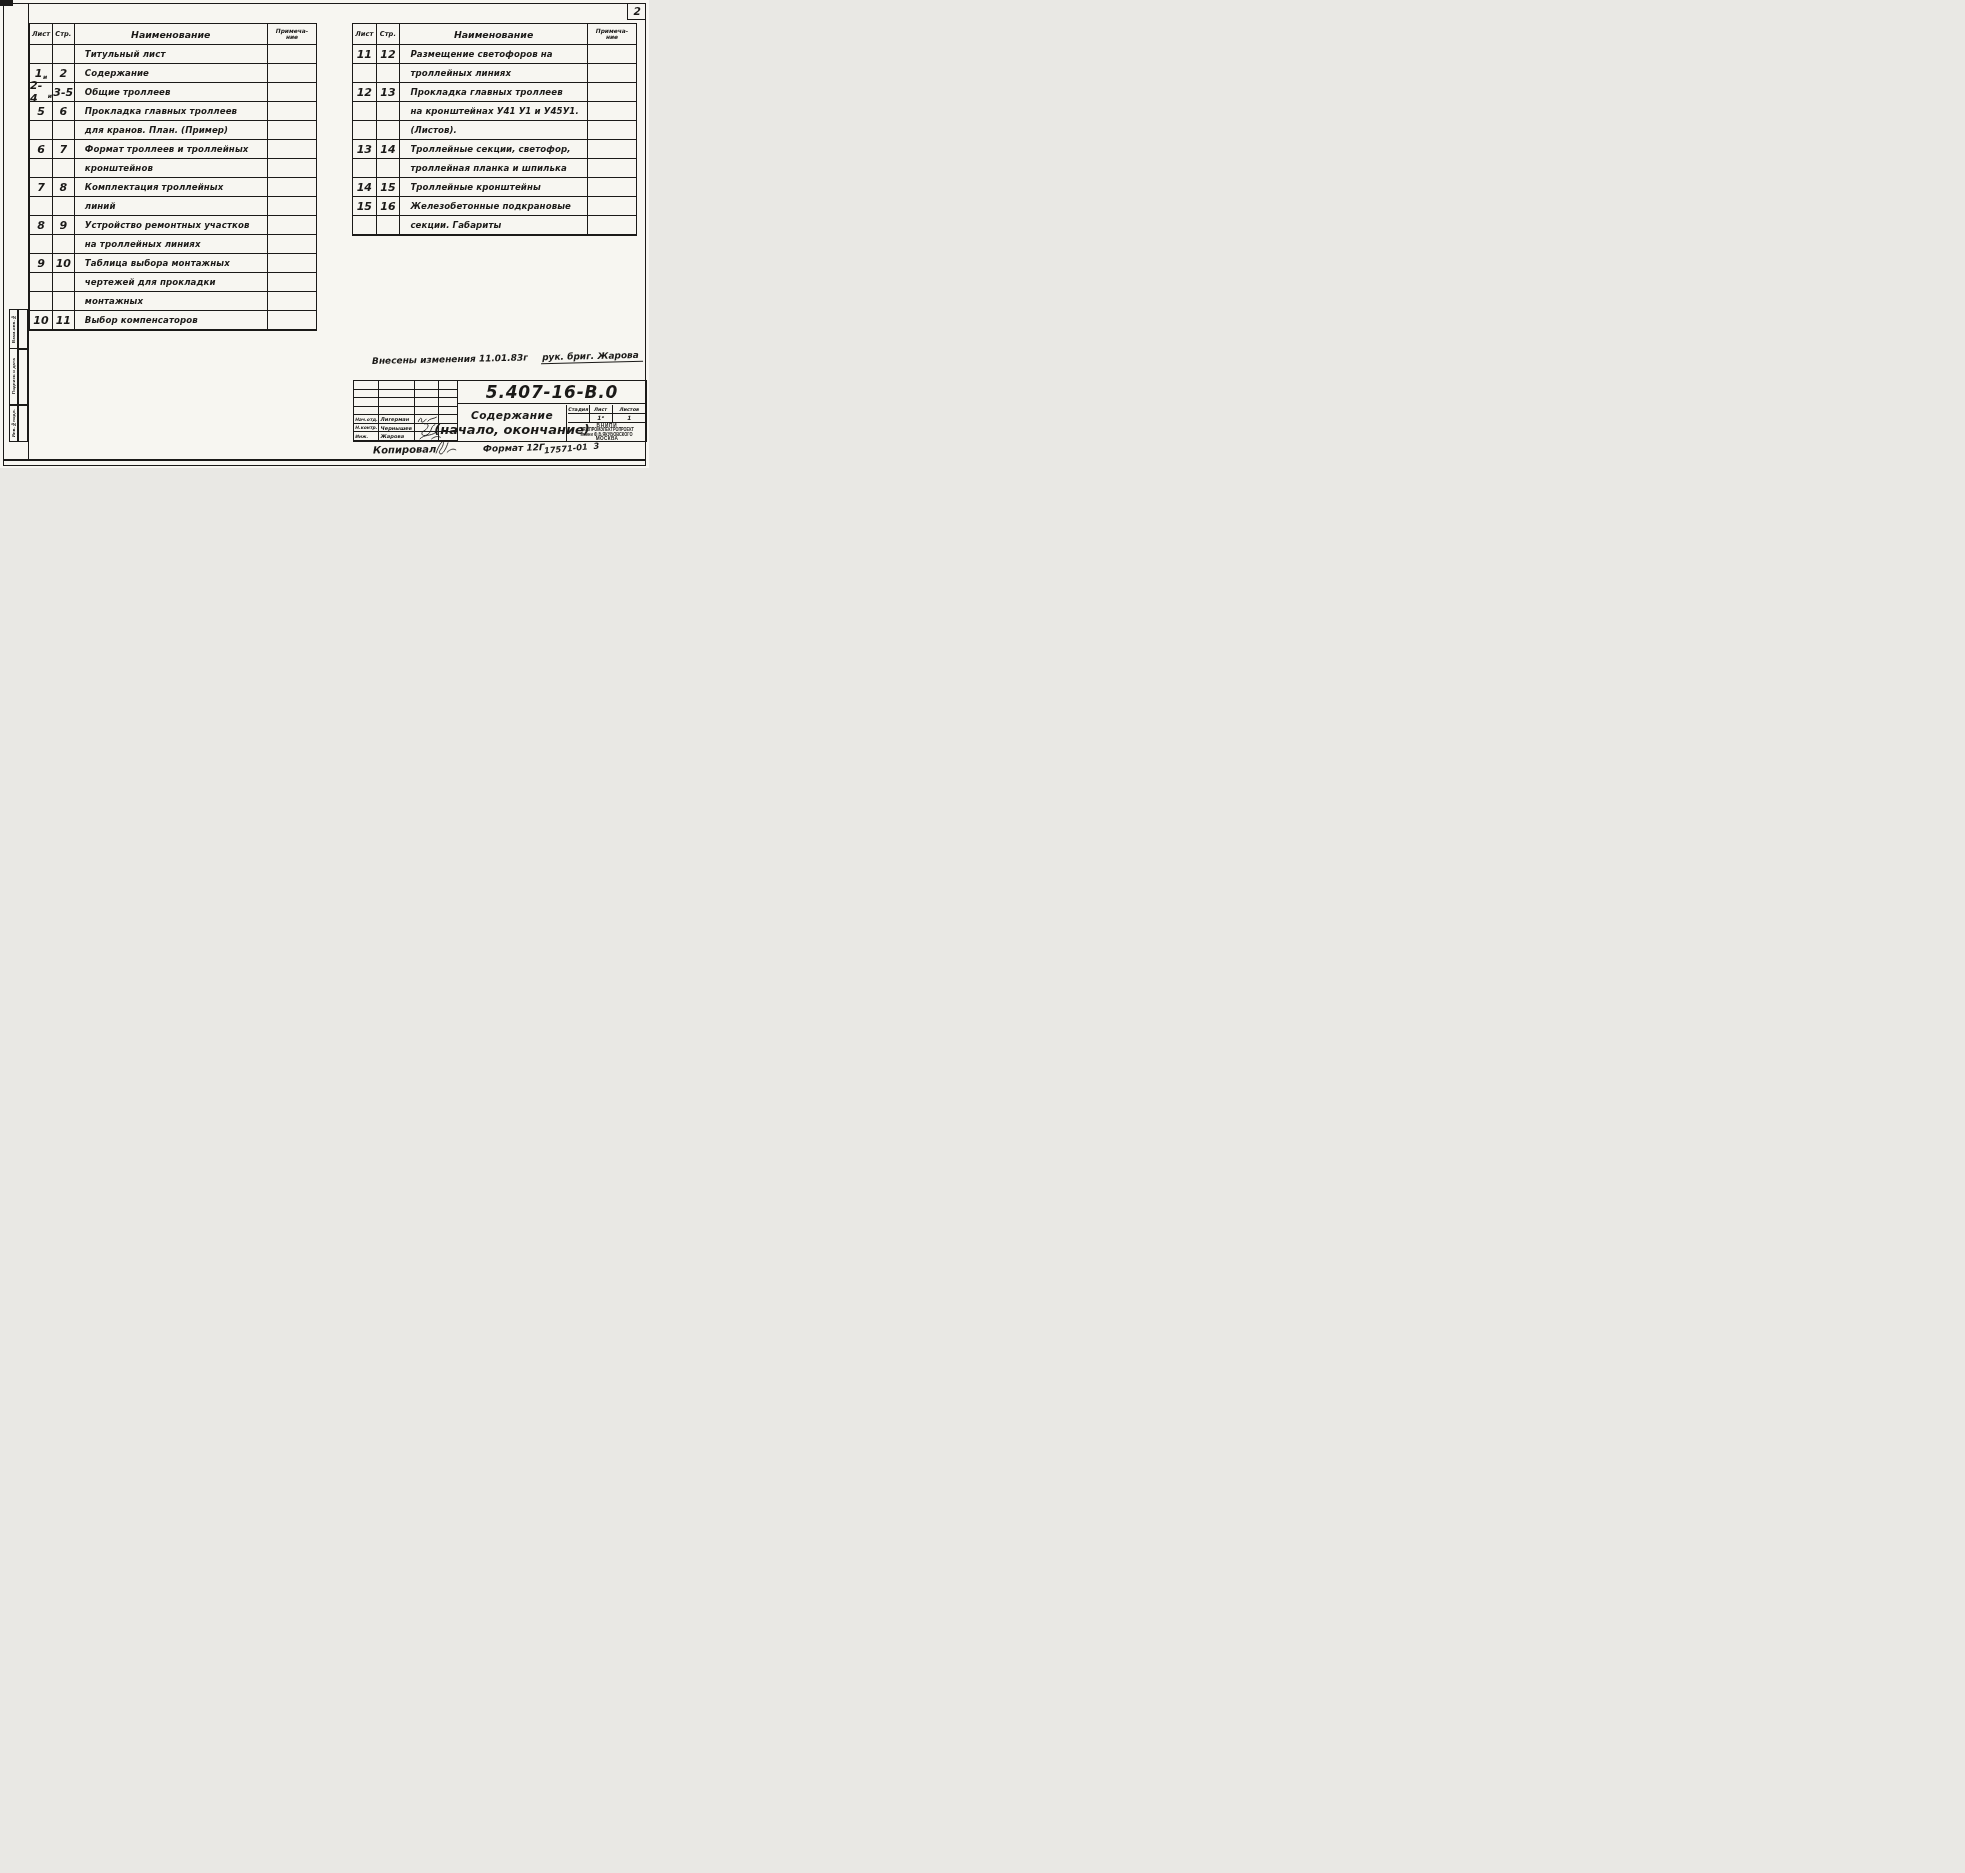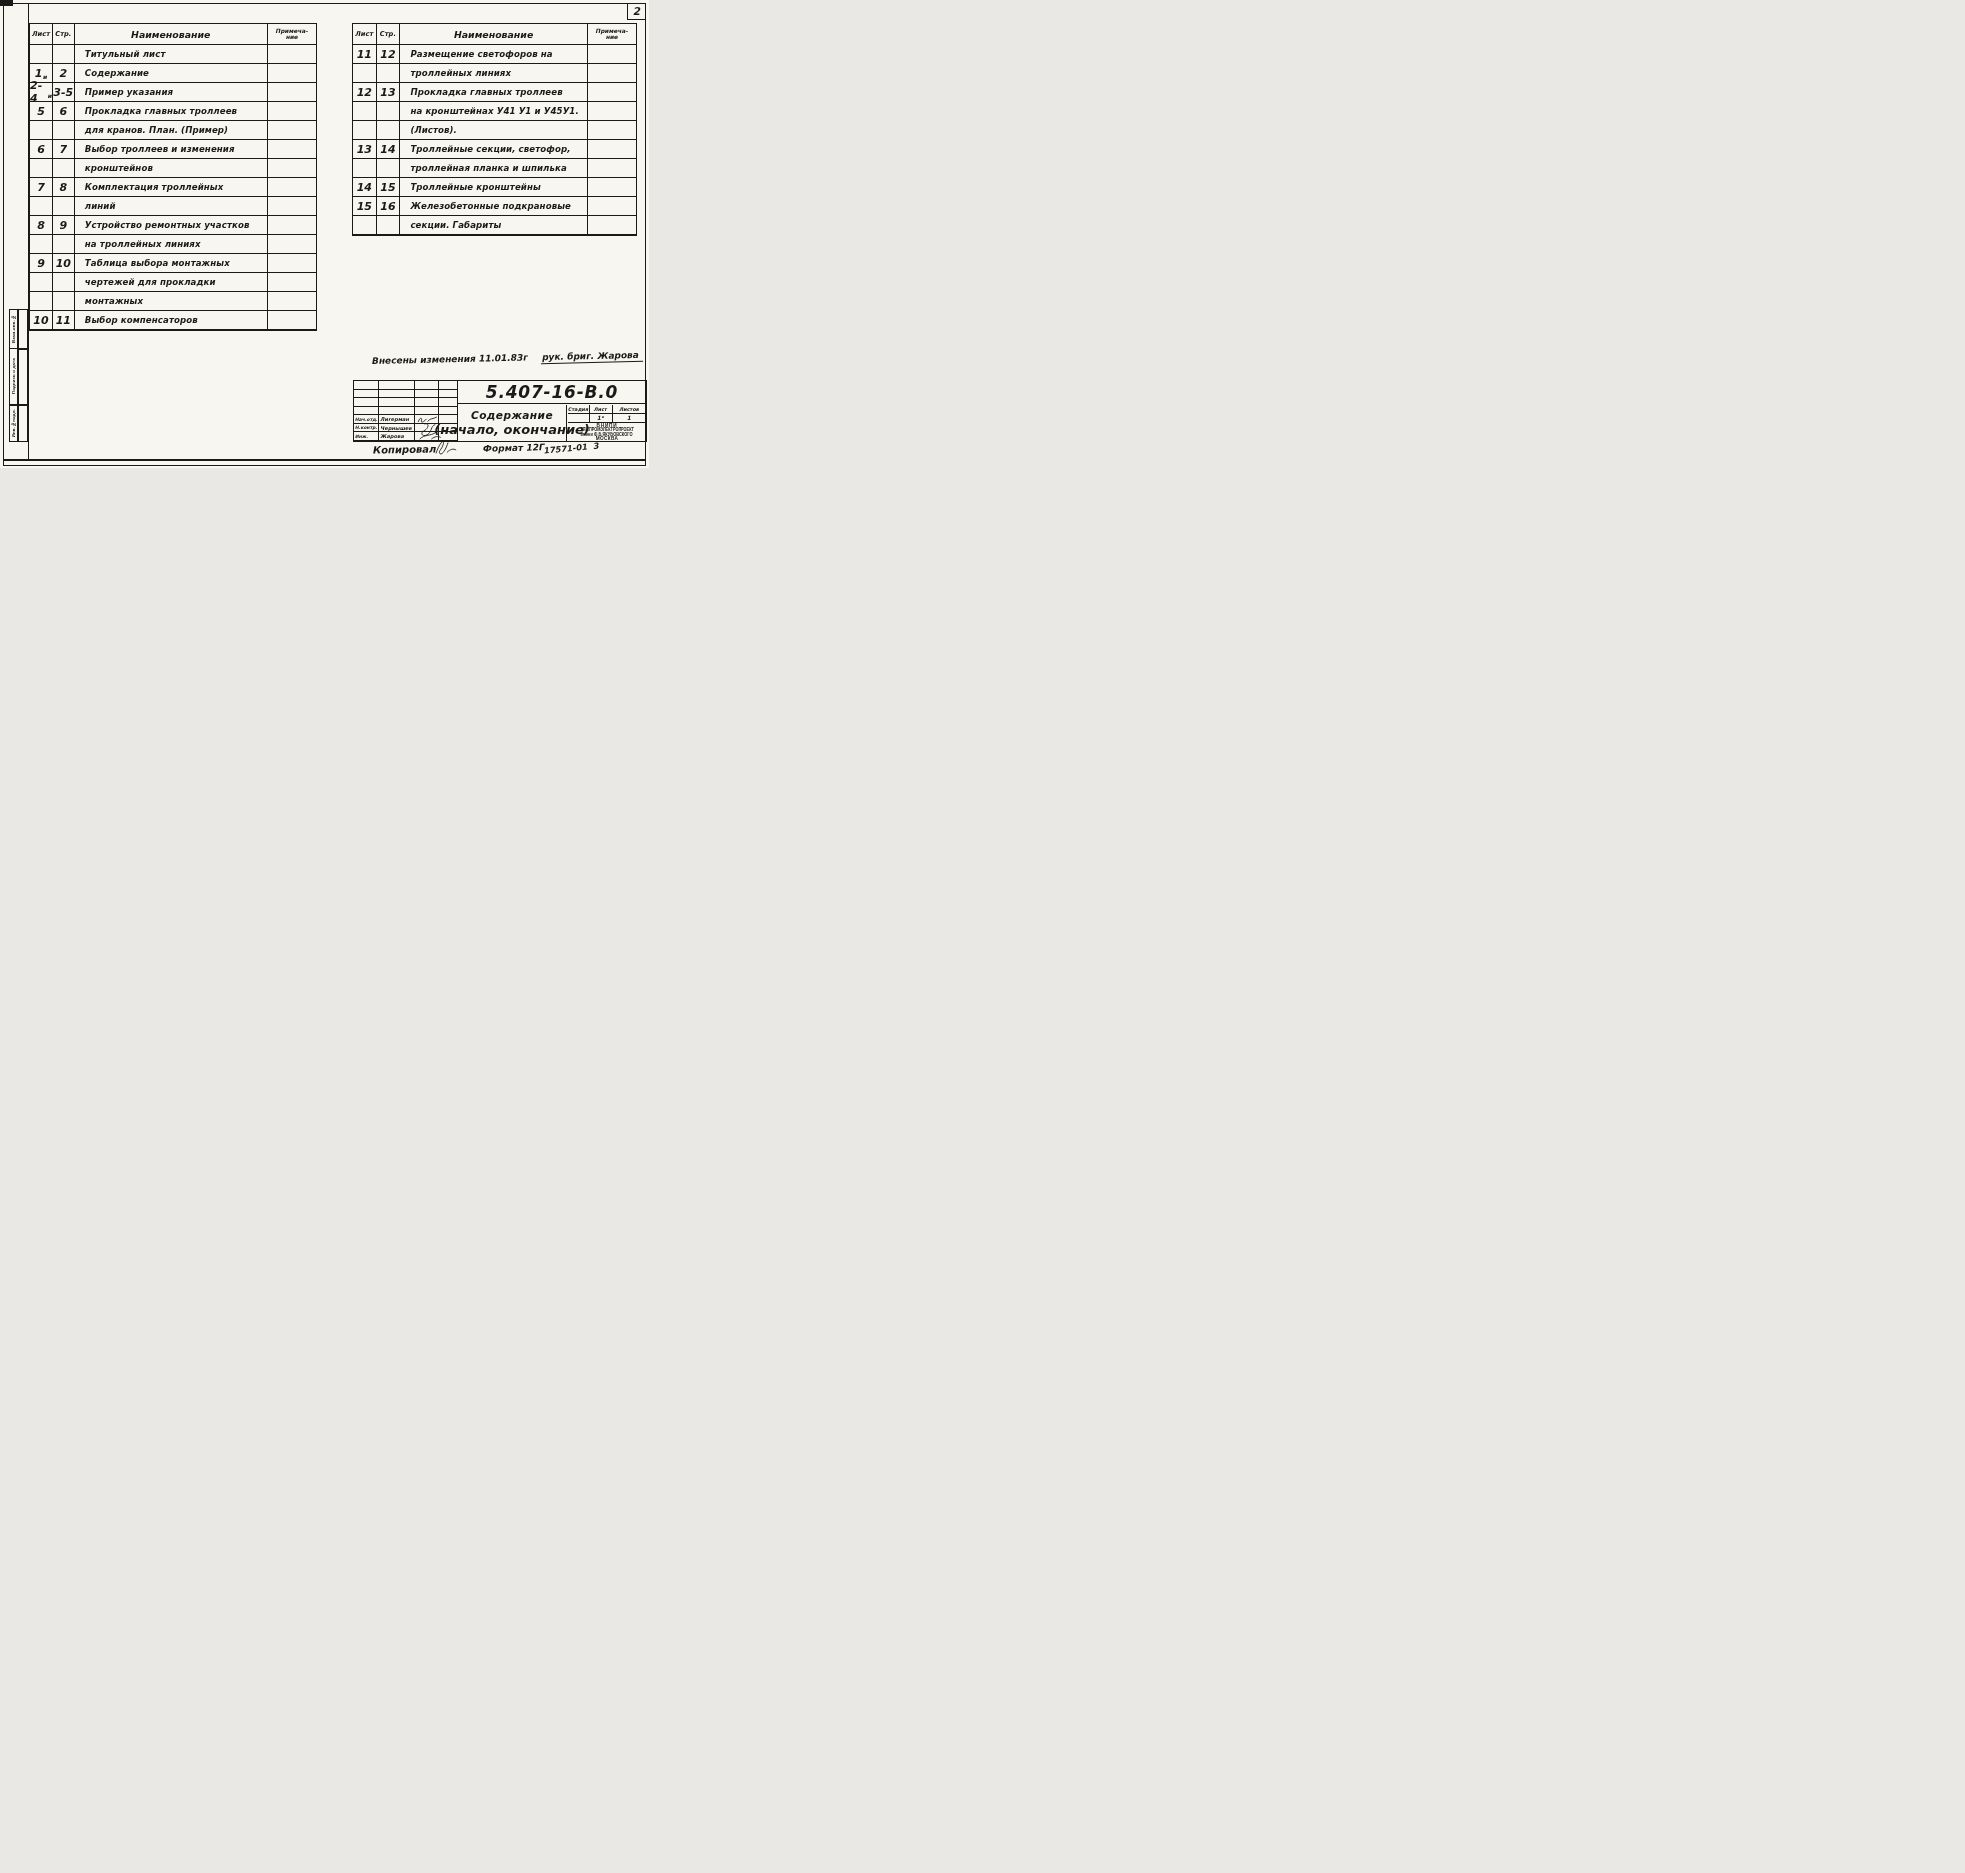--- a/index.html
+++ b/index.html
@@ -132,33 +132,33 @@
       <div class="tcell c-sheet hw num"></div>
       <div class="tcell c-page hw num"></div>
       <div class="tcell c-name hw nametext">Титульный лист</div>
       <div class="tcell c-note"></div>
       <div class="tcell c-sheet hw num">1<span class="subch">и</span></div>
       <div class="tcell c-page hw num">2</div>
       <div class="tcell c-name hw nametext">Содержание</div>
       <div class="tcell c-note"></div>
       <div class="tcell c-sheet hw num">2-4<span class="subch">и</span></div>
       <div class="tcell c-page hw num">3-5</div>
-      <div class="tcell c-name hw nametext">Пример указания</div>
+      <div class="tcell c-name hw nametext">Общие троллеев</div>
       <div class="tcell c-note"></div>
       <div class="tcell c-sheet hw num">5</div>
       <div class="tcell c-page hw num">6</div>
       <div class="tcell c-name hw nametext">Прокладка главных троллеев</div>
       <div class="tcell c-note"></div>
       <div class="tcell c-sheet hw num"></div>
       <div class="tcell c-page hw num"></div>
       <div class="tcell c-name hw nametext">для кранов. План. (Пример)</div>
       <div class="tcell c-note"></div>
       <div class="tcell c-sheet hw num">6</div>
       <div class="tcell c-page hw num">7</div>
-      <div class="tcell c-name hw nametext">Выбор троллеев и изменения</div>
+      <div class="tcell c-name hw nametext">Формат троллеев и троллейных</div>
       <div class="tcell c-note"></div>
       <div class="tcell c-sheet hw num"></div>
       <div class="tcell c-page hw num"></div>
       <div class="tcell c-name hw nametext">кронштейнов</div>
       <div class="tcell c-note"></div>
       <div class="tcell c-sheet hw num">7</div>
       <div class="tcell c-page hw num">8</div>
       <div class="tcell c-name hw nametext">Комплектация троллейных</div>
       <div class="tcell c-note"></div>
       <div class="tcell c-sheet hw num"></div>

